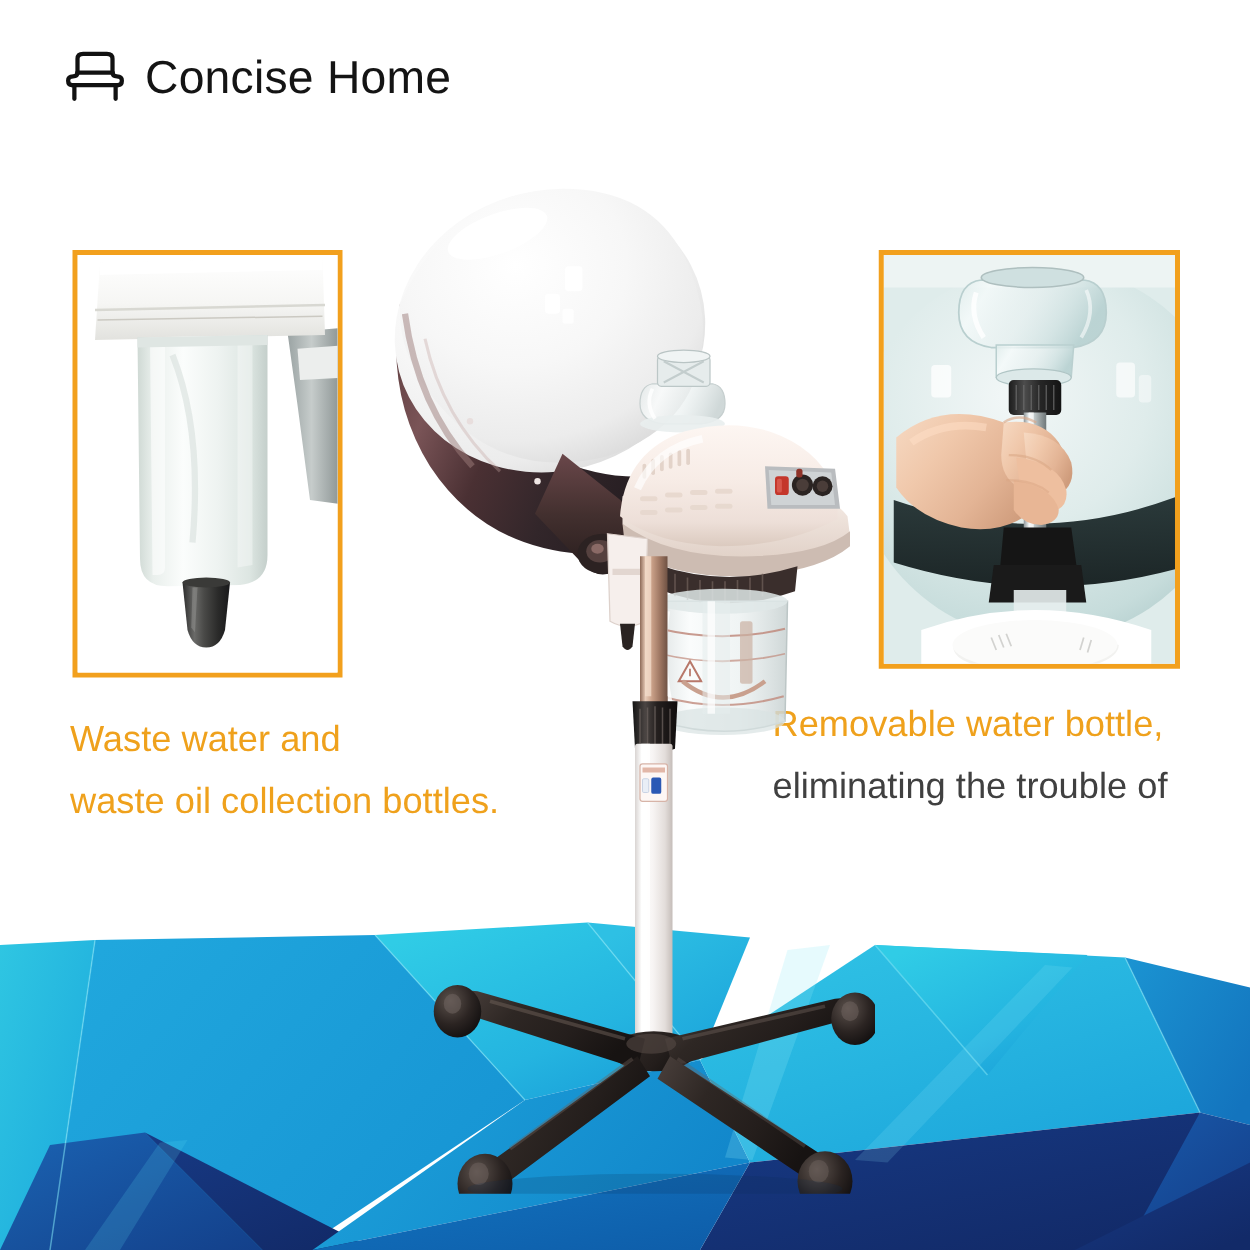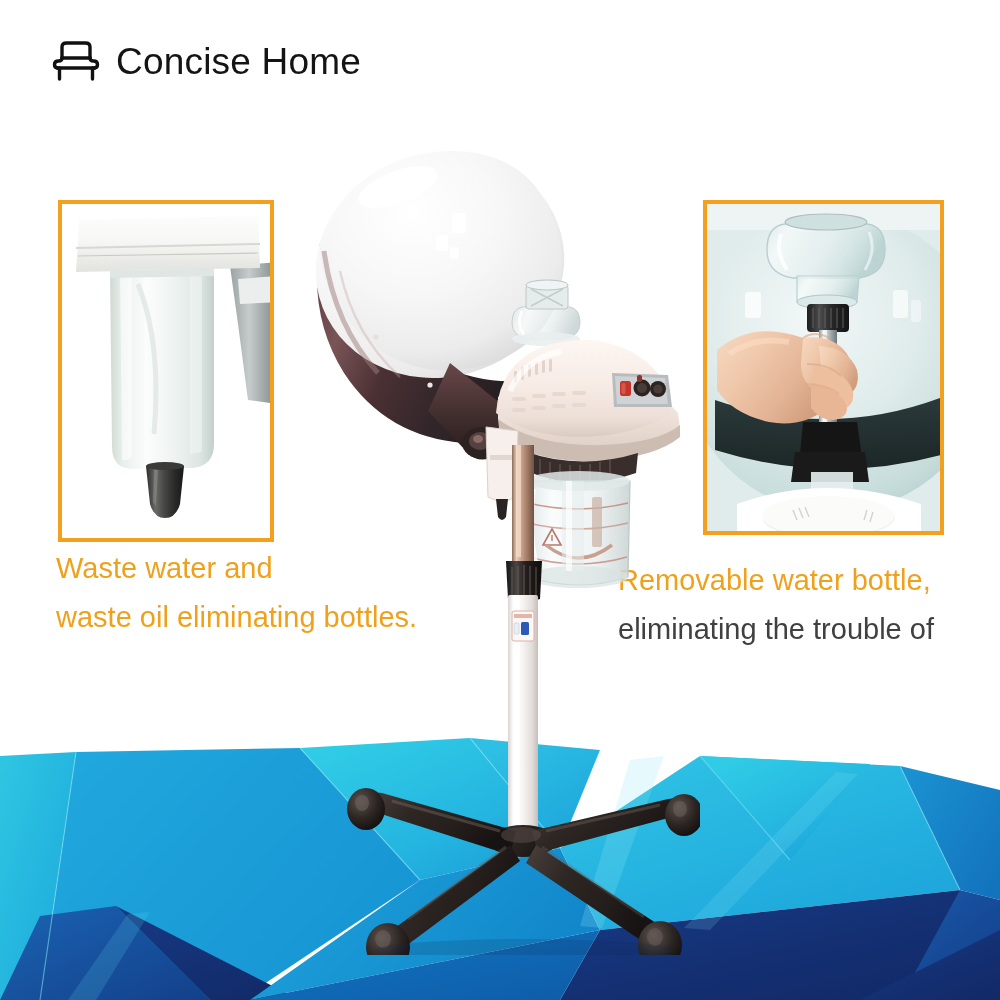--- a/index.html
+++ b/index.html
@@ -18,21 +18,21 @@
   .brand-name{font-size:37px;color:#141414;letter-spacing:.2px;font-family:"Liberation Sans",sans-serif;font-weight:400;line-height:1;}
 
   
   .frame{position:absolute;border:4px solid #F2A01D;background:#fff;overflow:hidden;box-sizing:border-box;}
   .frame-left{left:58px;top:200px;width:216px;height:342px;}
   .frame-right{left:703px;top:200px;width:241px;height:335px;}
   .photo{position:absolute;inset:0;overflow:hidden;}
 
   
   .caption{position:absolute;font-family:"Liberation Sans",sans-serif;}
-  .cap-left{left:56px;top:544px;width:430px;}
+  .cap-left{left:56px;top:568px;width:430px;}
   .cap-right{left:618px;top:556px;width:360px;}
   .cap-line{font-size:29px;line-height:49px;white-space:nowrap;}
   .cap-orange{color:#EFA11C;}
   .cap-black{color:#404040;}
 
   
   .polybg{position:absolute;left:0;bottom:0;width:1000px;height:270px;}
 
   
   .product{position:absolute;left:300px;top:125px;width:400px;height:830px;}
@@ -211,21 +211,21 @@
           <line x1="98" y1="303" x2="102" y2="313"></line>
           <line x1="160" y1="306" x2="157" y2="316"></line>
           <line x1="166" y1="308" x2="163" y2="318"></line>
         </g>
       </svg>
     </div>
   </div>
 
   <div class="caption cap-left">
     <div class="cap-line cap-orange">Waste water and</div>
-    <div class="cap-line cap-orange">waste oil eliminating bottles.</div>
+    <div class="cap-line cap-orange">waste oil collection bottles.</div>
   </div>
 
   <div class="caption cap-right">
     <div class="cap-line cap-orange">Removable water bottle,</div>
     <div class="cap-line cap-black">eliminating the trouble of</div>
   </div>
 
   <div class="polybg">
     <svg viewBox="0 0 1000 270" width="1000" height="270" preserveAspectRatio="none">
       <defs>

